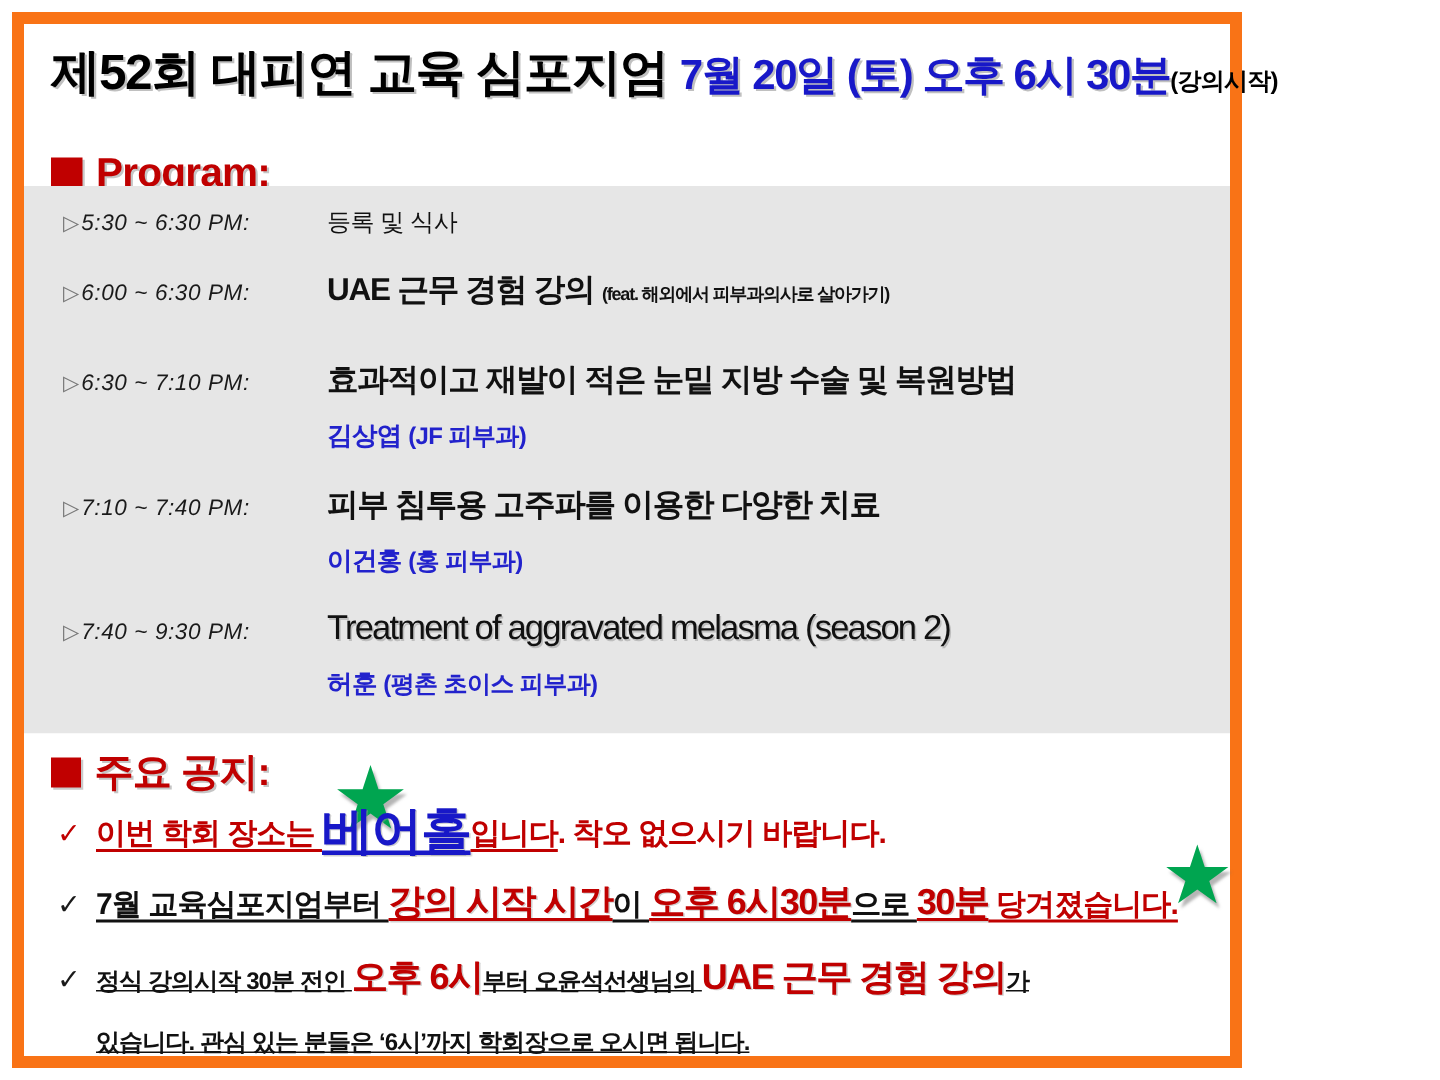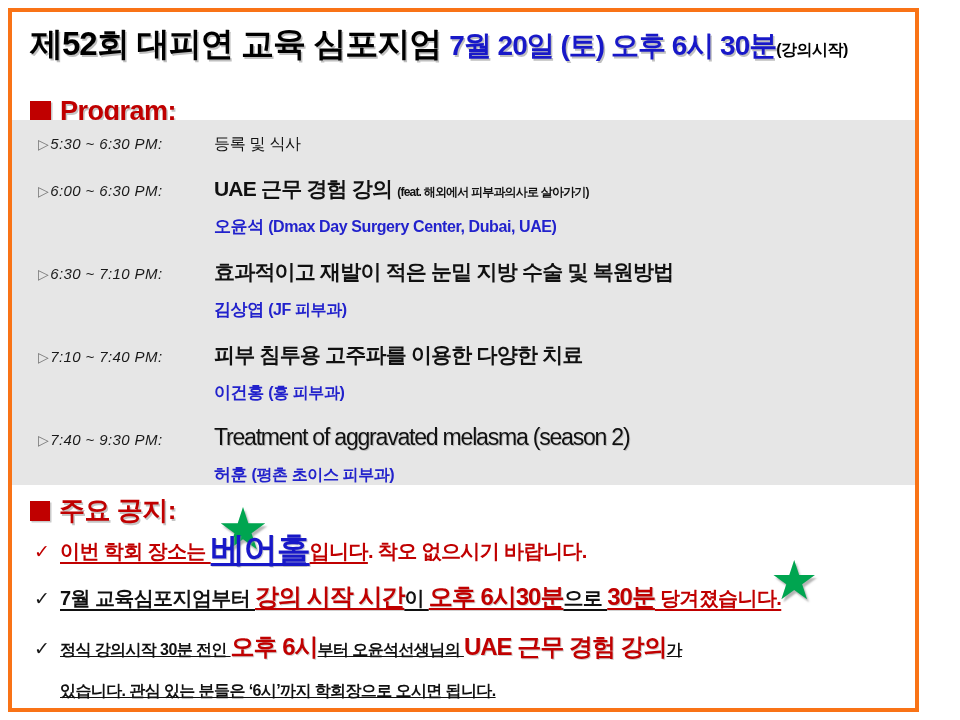--- a/index.html
+++ b/index.html
@@ -11,24 +11,24 @@
     width: 960px;
     height: 720px;
     overflow: hidden;
     font-family: "Liberation Sans", "DejaVu Sans", sans-serif;
   }
 
   .poster {
     position: absolute;
     left: 8px;
     top: 8px;
-    width: 911px;
+    width: 820px;
     height: 704px;
     box-sizing: border-box;
-    border: 4px solid #f97316;
+    border: 8px solid #f97316;
     background: #ffffff;
   }
 
   
   .header {
     position: relative;
     height: 108px;
   }
   .title-line {
     position: absolute;
@@ -276,21 +276,20 @@
       <span class="ptitle">등록 및 식사</span>
     </div>
 
     <div class="sp-20"></div>
 
     <div class="prow">
       <span class="ptime"><span class="tri">▷</span><span>6:00 ~ 6:30 PM:</span></span>
       <span class="ptitle big"><span>UAE 근무 경험 강의 </span><span class="sub">(feat. 해외에서 피부과의사로 살아가기)</span></span>
     </div>
     <div class="sp-12"></div>
-    <div class="pspeaker"><span>오윤석 </span><span class="aff">(Dmax Day Surgery Center, Dubai, UAE)</span></div>
 
     <div class="sp-20"></div>
 
     <div class="prow">
       <span class="ptime"><span class="tri">▷</span><span>6:30 ~ 7:10 PM:</span></span>
       <span class="ptitle big">효과적이고 재발이 적은 눈밑 지방 수술 및 복원방법</span>
     </div>
     <div class="sp-12"></div>
     <div class="pspeaker"><span>김상엽 </span><span class="aff">(JF 피부과)</span></div>
 

